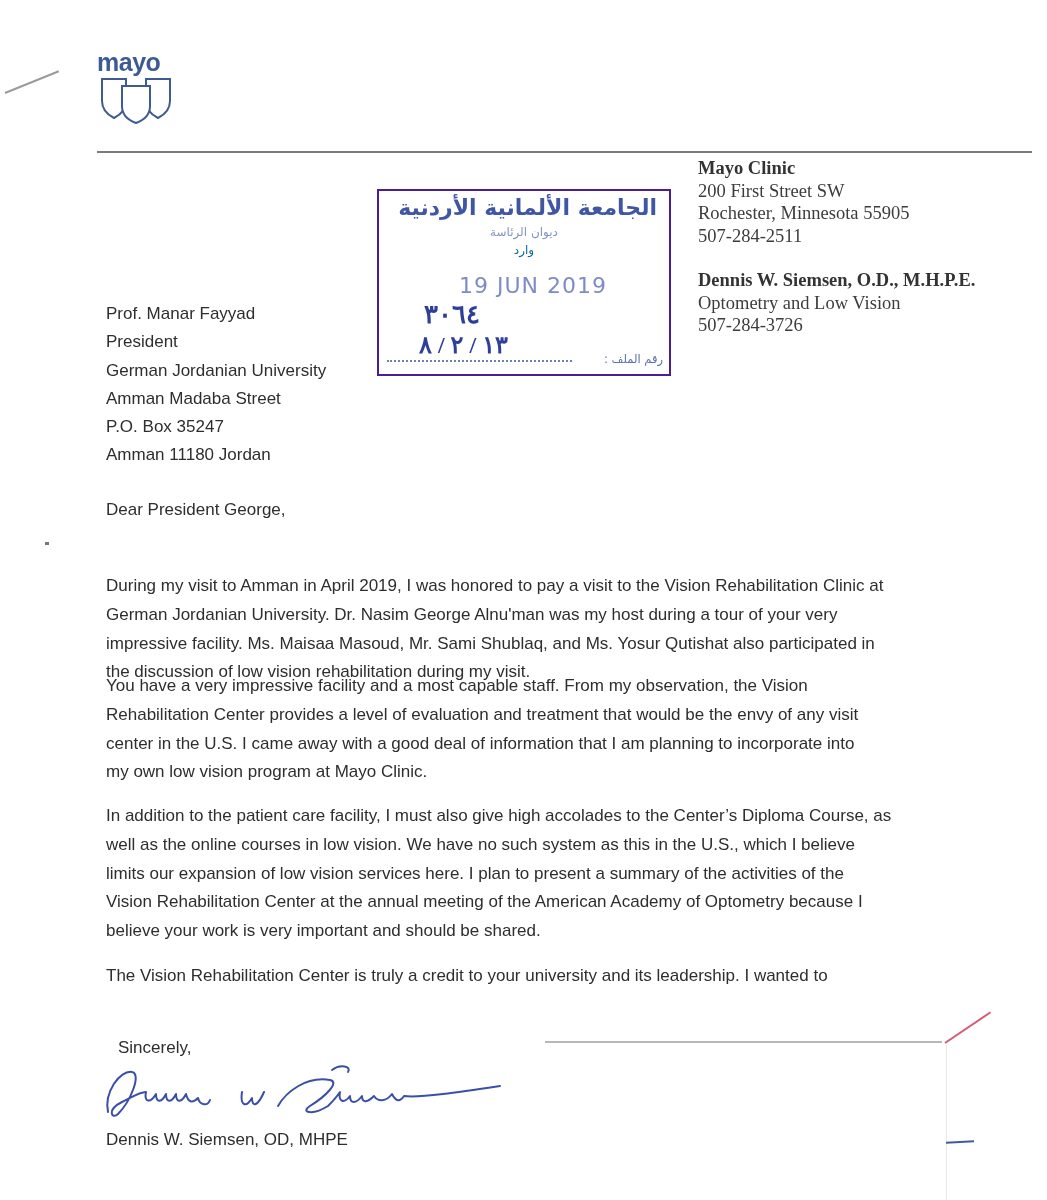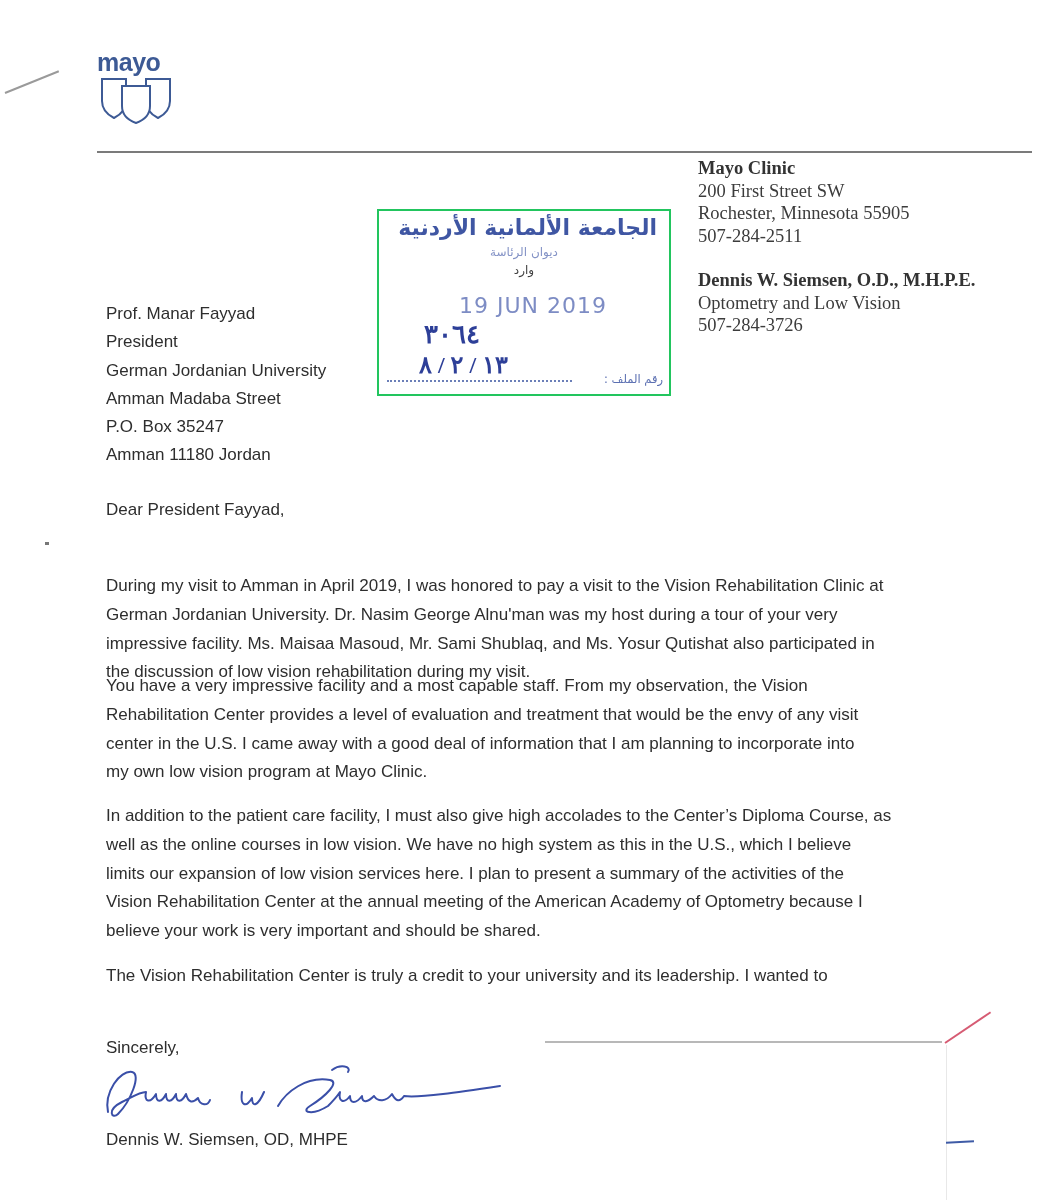--- a/index.html
+++ b/index.html
@@ -21,49 +21,49 @@
   #header-rule { left:97px; top:151px; width:935px; height:0; border-top:2px solid #7b7b7b; }
   #scan-mark-left { left:5px; top:62px; width:58px; height:2px; background:#9a9a9a; transform:rotate(-22deg); transform-origin:left center; top:92px; }
 
   
   #letterhead { left:698px; top:157px; font-family:"Liberation Serif", "DejaVu Serif", serif;
     font-size:18.5px; line-height:22.5px; color:#3c3c3c; }
   #letterhead .b { font-weight:bold; color:#333; }
   #letterhead .gap { height:22px; }
 
   
-  #stamp { left:377px; top:189px; width:290px; height:183px; border:2px solid #22c55e;
-    color:#4a5fa7;margin-top:20px; }
+  #stamp { left:377px; top:189px; width:290px; height:183px; border:2px solid #4c1d95;
+    color:#4a5fa7; }
   #stamp .ar-title { position:absolute; right:12px; top:4px; font-size:22px; font-weight:bold;
     font-family:"DejaVu Sans", sans-serif; direction:rtl; color:#3f56a3; }
   #stamp .ar-sub { position:absolute; left:0; width:100%; text-align:center; top:34px;
     font-size:12px; direction:rtl; color:#8493c6; font-family:"DejaVu Sans", sans-serif; }
   #stamp .ar-sub2 { position:absolute; left:0; width:100%; text-align:center; top:52px;
-    font-size:12px; direction:rtl; color:#404040; font-family:"DejaVu Sans", sans-serif; }
+    font-size:12px; direction:rtl; color:#0369a1; font-family:"DejaVu Sans", sans-serif; }
   #stamp .date { position:absolute; left:80px; top:82px; font-size:22px; color:#7d8cc4;
     font-family:"DejaVu Sans", sans-serif; letter-spacing:1px; }
   #stamp .row { position:absolute; left:8px; right:6px; height:20px; }
   #stamp .row .dots { position:absolute; left:0; bottom:4px; width:185px; border-bottom:2px dotted #6b7fb8; }
   #stamp .row .lbl { position:absolute; right:0; bottom:0; font-size:11.5px; direction:rtl;
     color:#5c70b2; font-family:"DejaVu Sans", sans-serif; }
   #stamp .hand { position:absolute; font-family:Liberation Serif, serif; color:#2d3f98; font-weight:bold; }
   #serial-hand { left:45px; top:108px; font-size:26px; direction:rtl; }
   #file-hand { left:40px; top:140px; font-size:24px; direction:rtl; letter-spacing:4px; }
 
   
   #address { left:106px; top:300px; font-size:17px; line-height:28.3px; color:#2e2e2e; }
 
   
   .para { position:absolute; left:106px; width:880px; font-size:17px; line-height:28.8px; color:#2e2e2e; white-space:nowrap; }
   #salutation { top:496px; }
   #p1 { top:572px; }
   #p2 { top:672px; }
   #p3 { top:802px; }
   #p4 { top:962px; }
-  #closing { left:106px; top:1038px; font-size:17px; color:#2e2e2e; }
+  #closing { left:118px; top:1038px; font-size:17px; color:#2e2e2e; }
   #signature { left:100px; top:1062px; }
   #signer-name { left:106px; top:1130px; font-size:17px; color:#2e2e2e; }
 
   
   #stapled-rule { left:545px; top:1041px; width:397px; height:0; border-top:2px solid #b8b8b8; }
   #margin-line { left:946px; top:1045px; width:0; height:160px; border-left:1px solid #e8e8e8; }
   #red-mark { left:945px; top:1042px; width:55px; height:2px; background:#d65b73; transform:rotate(-34deg); transform-origin:left center; }
   #blue-mark { left:946px; top:1141px; width:28px; height:2px; background:#3e5ba6; transform:rotate(-3deg); }
   #dot-left { left:45px; top:542px; width:4px; height:3px; background:#777; }
 </style>
@@ -112,37 +112,37 @@
 
 <div class="abs" id="address">
   <div>Prof. Manar Fayyad</div>
   <div>President</div>
   <div>German Jordanian University</div>
   <div>Amman Madaba Street</div>
   <div>P.O. Box 35247</div>
   <div>Amman 11180 Jordan</div>
 </div>
 
-<div class="para" id="salutation">Dear President Fayyad,</div>
+<div class="para" id="salutation">Dear President George,</div>
 
 <div class="para" id="p1">
   <div>During my visit to Amman in April 2019, I was honored to pay a visit to the Vision Rehabilitation Clinic at</div>
   <div>German Jordanian University.  Dr. Nasim George Alnu'man was my host during a tour of your very</div>
   <div>impressive facility.  Ms. Maisaa Masoud, Mr. Sami Shublaq, and Ms. Yosur Qutishat also participated in</div>
   <div>the discussion of low vision rehabilitation during my visit.</div>
 </div>
 <div class="para" id="p2">
   <div>You have a very impressive facility and a most capable staff.  From my observation, the Vision</div>
   <div>Rehabilitation Center provides a level of evaluation and treatment that would be the envy of any visit</div>
   <div>center in the U.S.  I came away with a good deal of information that I am planning to incorporate into</div>
   <div>my own low vision program at Mayo Clinic.</div>
 </div>
 <div class="para" id="p3">
   <div>In addition to the patient care facility, I must also give high accolades to the Center’s Diploma Course, as</div>
-  <div>well as the online courses in low vision.  We have no high system as this in the U.S., which I believe</div>
+  <div>well as the online courses in low vision.  We have no such system as this in the U.S., which I believe</div>
   <div>limits our expansion of low vision services here.  I plan to present a summary of the activities of the</div>
   <div>Vision Rehabilitation Center at the annual meeting of the American Academy of Optometry because I</div>
   <div>believe your work is very important and should be shared.</div>
 </div>
 <div class="para" id="p4">
   <div>The Vision Rehabilitation Center is truly a credit to your university and its leadership.  I wanted to</div>
 </div>
 
 <div class="abs" id="closing">Sincerely,</div>
 

